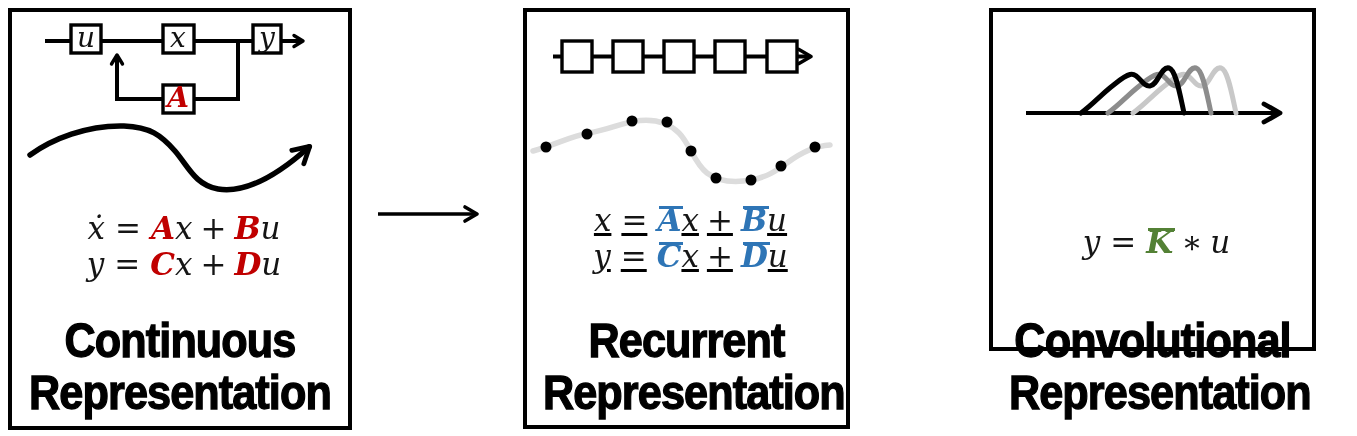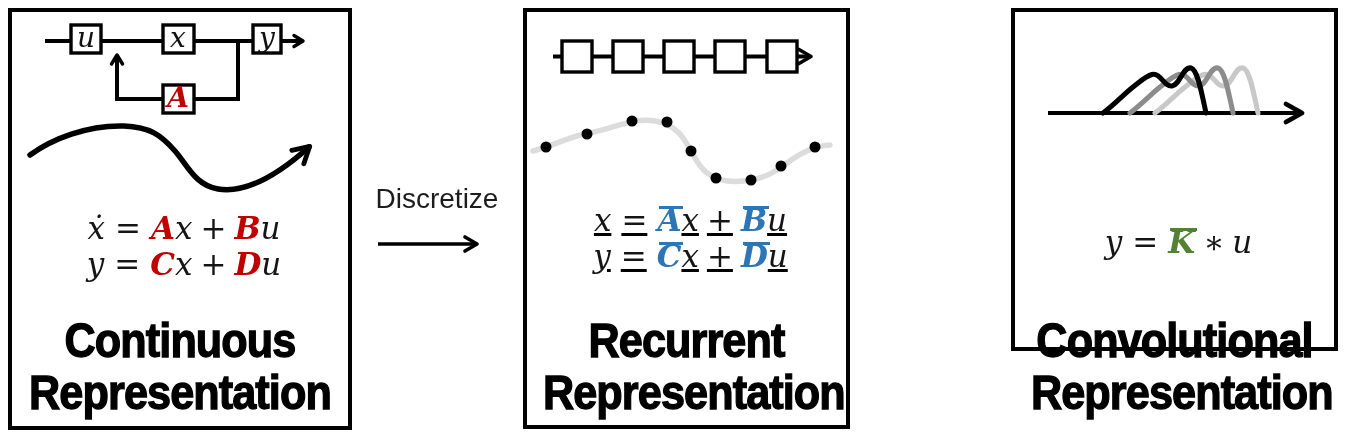--- a/index.html
+++ b/index.html
@@ -6,21 +6,21 @@
   html,body { background:#fff; }
   #figure {
     position:relative; width:1357px; height:436px; background:#fff;
     font-family:"Liberation Sans", sans-serif; overflow:hidden;
   }
   .panel {
     position:absolute; top:8px; background:#fff; border:4px solid #000;
   }
   #panel-continuous    { left:8px;    width:344px; height:422px; }
   #panel-recurrent     { left:523px;  width:327px; height:421px; }
-  #panel-convolutional { left:1011px; width:327px; height:343px; }
+  #panel-convolutional { left:989px; width:327px; height:343px; }
 
   .diagram { position:absolute; left:0; top:0; display:block; }
 
   
   .dlabel {
     position:absolute; transform:translate(-50%,-54%);
     font:italic 28px "DejaVu Serif", serif; color:#111; white-space:nowrap;
   }
   .dlabel.bold { font-weight:bold; }
 
@@ -113,21 +113,20 @@
       </div>
     </div>
 
     <div class="title">
       <div>Continuous</div>
       <div>Representation</div>
     </div>
   </section>
 
   <div class="transition" id="t-discretize">
-    <div class="t-label">Discretize</div>
     <svg class="t-arrow" width="130" height="40" viewBox="0 0 130 40">
       <path d="M6 30 H104" stroke="#000" stroke-width="3.6" fill="none" marker-end="url(#ah-m)"></path>
     </svg>
   </div>
 
   <section class="panel" id="panel-recurrent">
     <svg class="diagram" width="319" height="198" viewBox="0 0 319 198">
       <g stroke="#000" stroke-width="4" fill="none">
         <path d="M26 44.5 H35"></path>
         <path d="M65 44.5 H86"></path>

